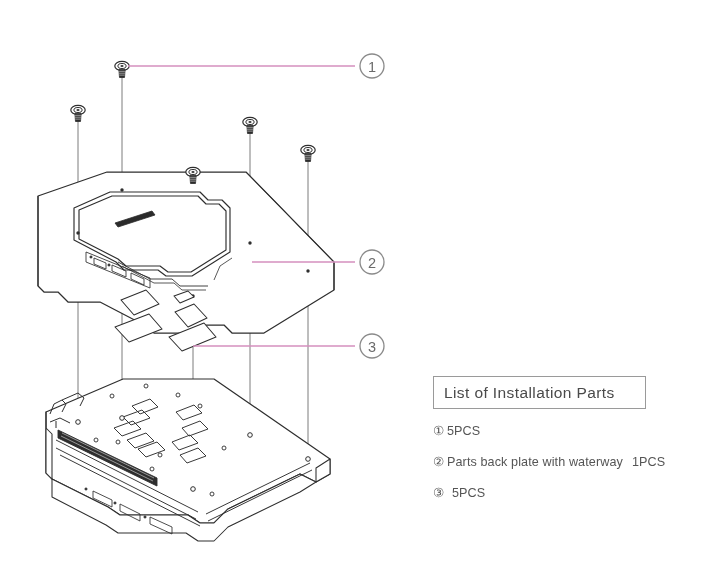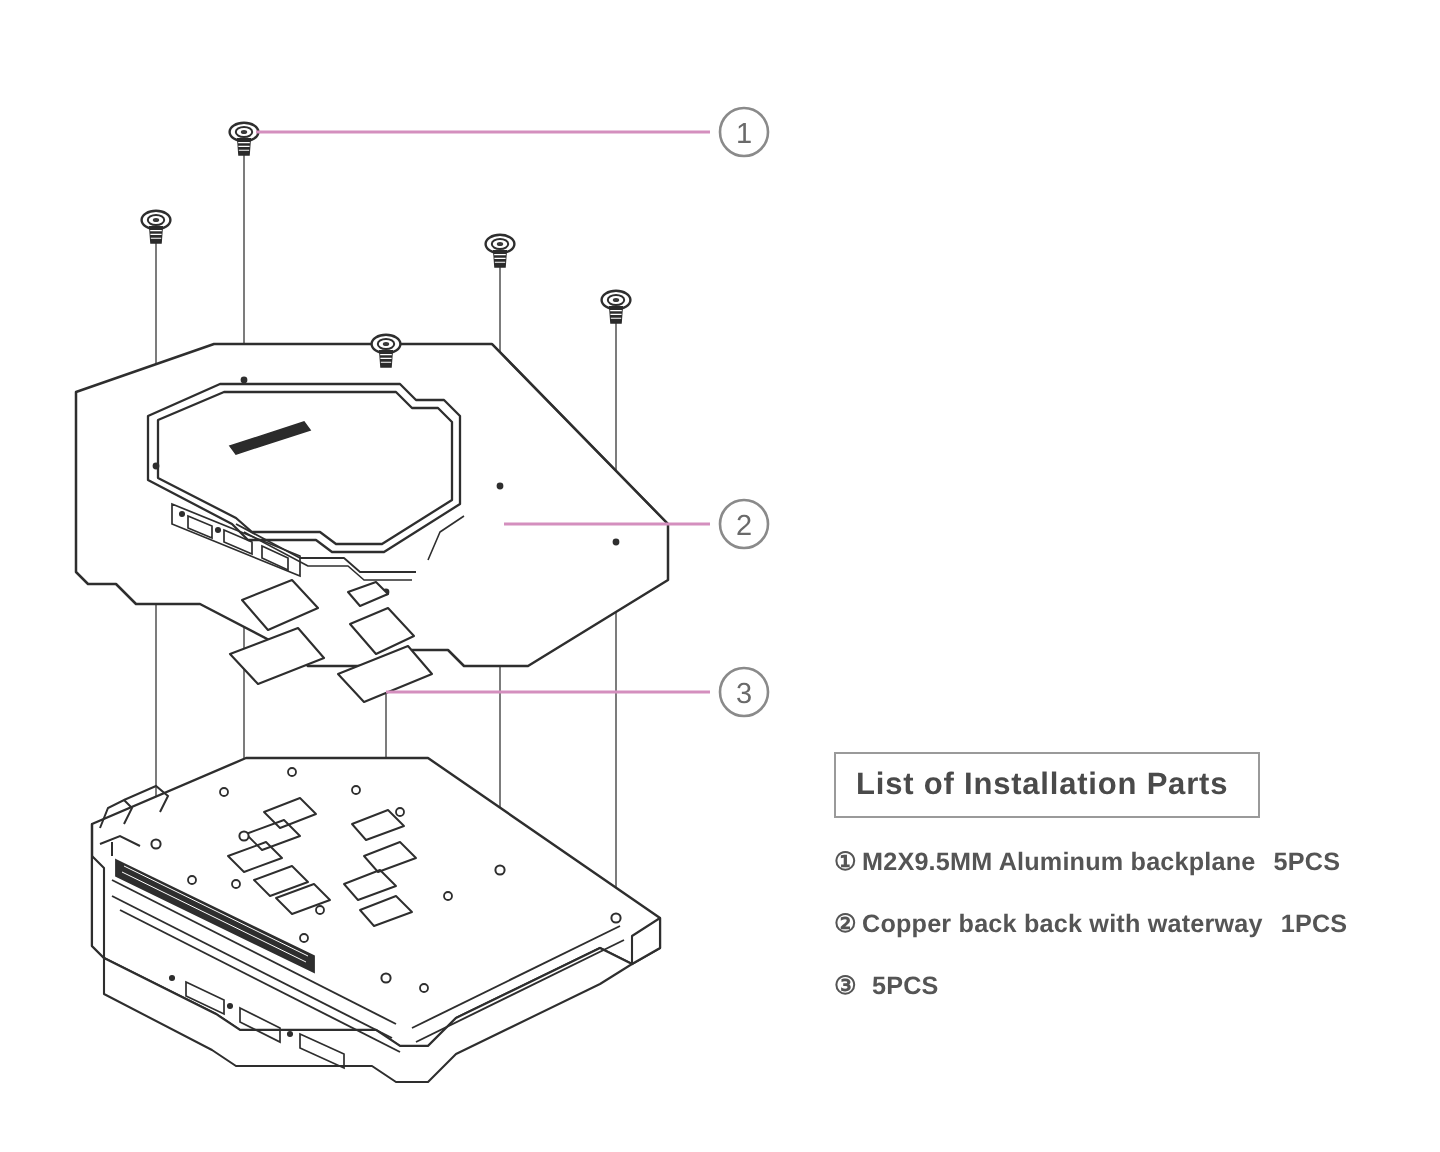--- a/index.html
+++ b/index.html
@@ -22,24 +22,23 @@
   }
   svg#diagram {
     position: absolute;
     left: 0; top: 0;
     width: 720px;
     height: 576px;
     display: block;
   }
   .parts-panel {
     position: absolute;
-    left: 417px;
+    left: 433px;
     top: 376px;
     width: 262px;
-    font-weight: bold;
   }
   .parts-title-box {
     border: 1px solid #9a9a9a;
     box-sizing: border-box;
     width: 213px;
     height: 33px;
     display: flex;
     align-items: center;
     padding-left: 10px;
     background: #ffffff;
@@ -323,27 +322,26 @@
 
   <div class="parts-panel">
     <div class="parts-title-box">
       <span class="parts-title-text">List of Installation Parts</span>
     </div>
 
     <div class="parts-list">
 
       <div class="part-row gap1">
         <span class="part-marker">①</span>
-        <span class="part-desc">M2X9.5MM Aluminum backplane</span>
         <span class="part-qty">5PCS</span>
       </div>
 
       <div class="part-row gap2">
         <span class="part-marker">②</span>
-        <span class="part-desc">Copper back back with waterway</span>
+        <span class="part-desc">Parts back plate with waterway</span>
         <span class="part-qty">1PCS</span>
       </div>
 
       <div class="part-row spaced gap3">
         <span class="part-marker">③</span>
         <span class="part-qty">5PCS</span>
       </div>
 
     </div>
   </div>

